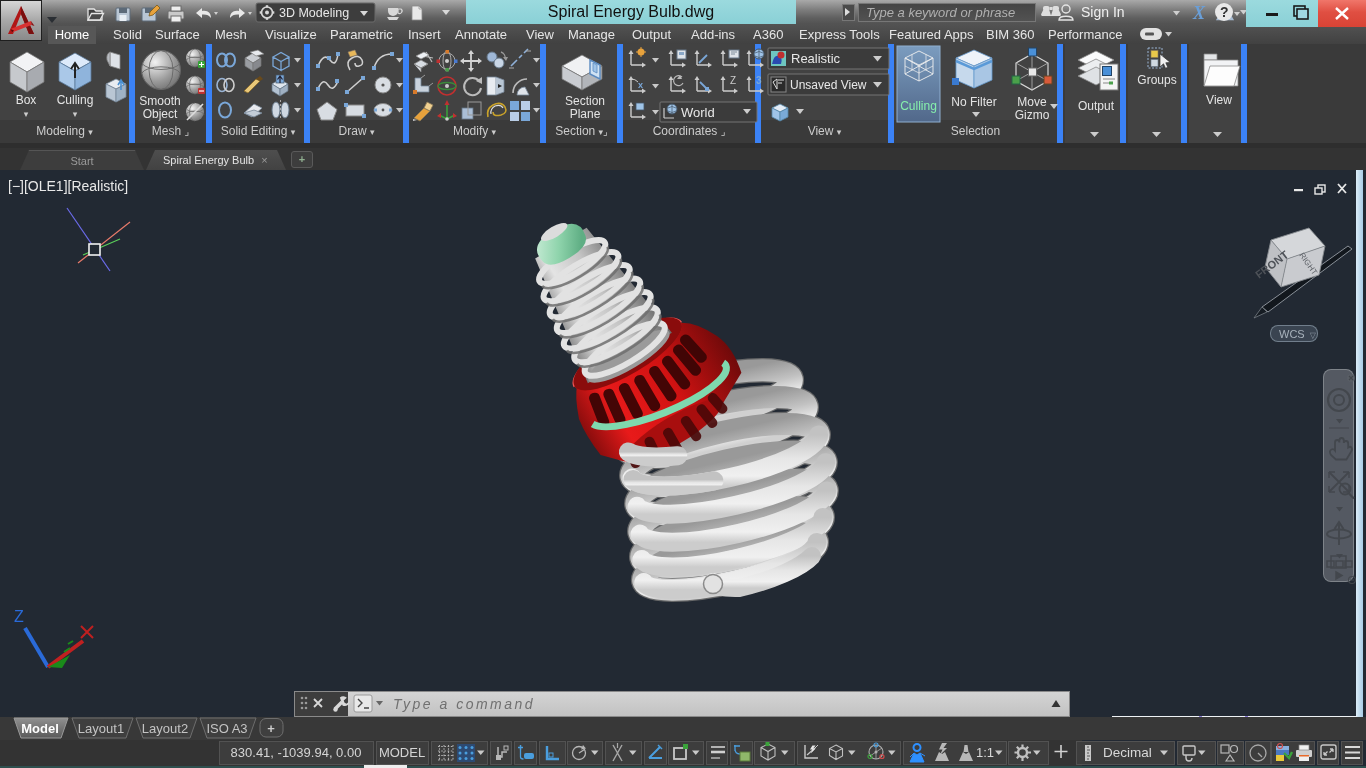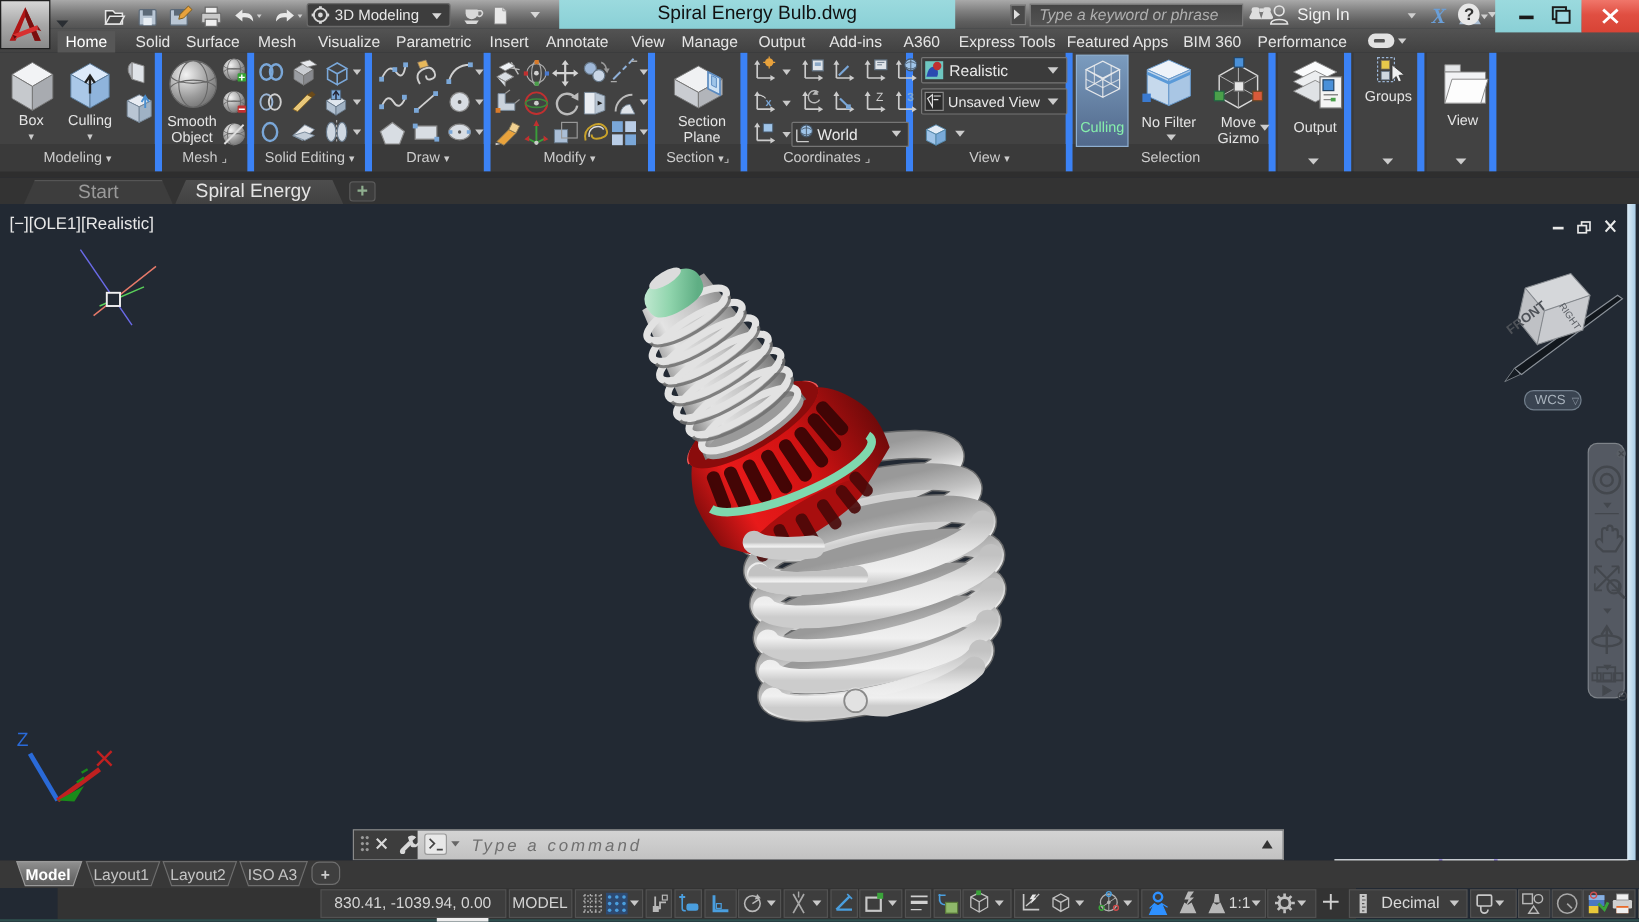--- a/index.html
+++ b/index.html
@@ -35,36 +35,36 @@
 .panel { position:absolute; top:0; height:99px; background:#424242; border-right:6px solid #3b82f6; }
 .pfoot { position:absolute; left:0; bottom:0; width:100%; height:23px; background:#3a3a3a;
   color:#cccccc; font-size:12px; text-align:center; line-height:23px; }
 .da { font-size:9px; color:#cccccc; }
 .dd { font-size:10px; color:#cccccc; }
 .rtxt { position:absolute; color:#e4e4e4; font-size:12px; text-align:center; line-height:13px; }
 #ribbon-low { position:absolute; top:143px; left:0; width:1366px; height:5px; background:#2e2e2e; }
 
 
 #filetabs { position:absolute; top:148px; left:0; width:1366px; height:22px; background:#333333; }
-.ftab { position:absolute; top:2px; height:20px; line-height:20px; font-size:16px; }
+.ftab { position:absolute; top:2px; height:20px; line-height:20px; font-size:11px; }
 
 
 #viewport { position:absolute; top:170px; left:0; width:1366px; height:547px; background:#222933; overflow:hidden; }
 #vplabel { position:absolute; top:8px; left:8px; color:#e8e8e8; font-size:14px; }
 
 
 #cmdbar { position:absolute; top:521px; left:294px; width:776px; height:26px;
   background:linear-gradient(#d4d4d4,#c2c2c2); border:1px solid #8a8a8a; }
 #cmddark { position:absolute; top:0; left:0; width:53px; height:24px; background:#3d3d3d; }
 
 
 #layoutrow { position:absolute; top:717px; left:0; width:1366px; height:23px; background:#383838; }
 
 
-#statusbar { position:absolute; top:740px; left:0; width:1082px; height:26px; background:#333333;margin-left:48px; }
+#statusbar { position:absolute; top:740px; left:0; width:1082px; height:26px; background:#333333; }
 #bottomline { position:absolute; top:766px; left:0; width:1366px; height:2px; background:#2e4f4e; }
 </style>
 </head>
 <body>
 <div id="app">
   <div id="titlebar"></div>
   <div id="menurow"></div>
   <div id="applogo">
     <svg width="40" height="39" viewBox="0 0 40 39">
       <path d="M7 33 L20 5 L33 33 L28 33 L20 13 L12 33 Z" fill="#b01616"></path>

